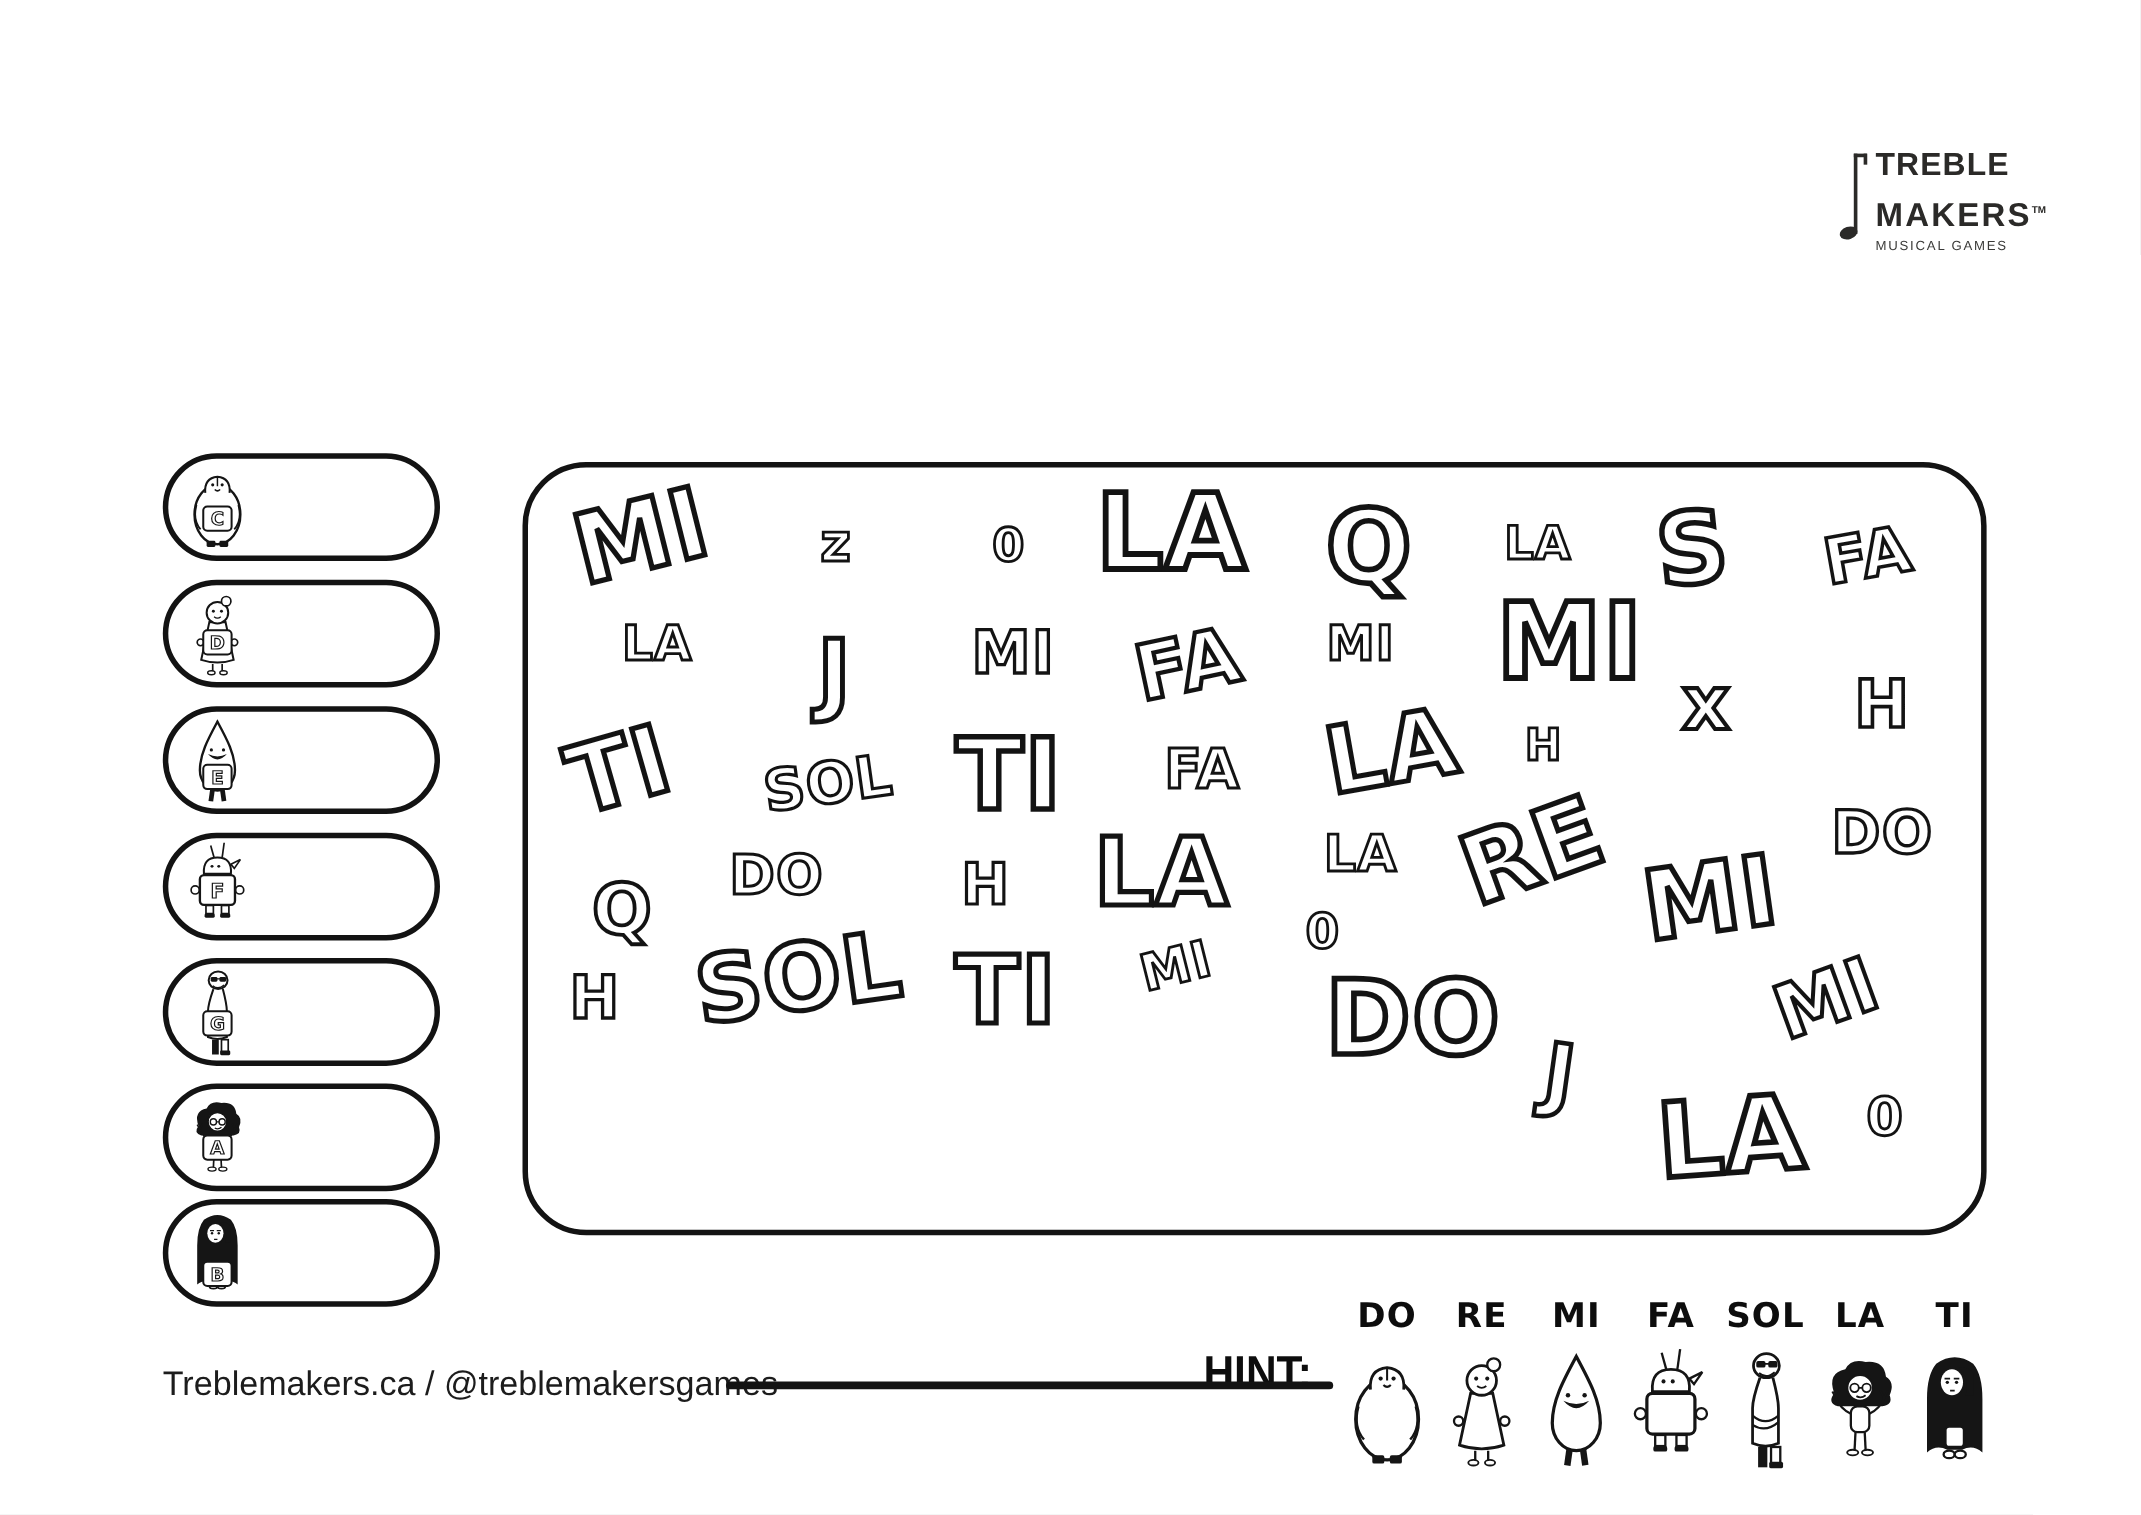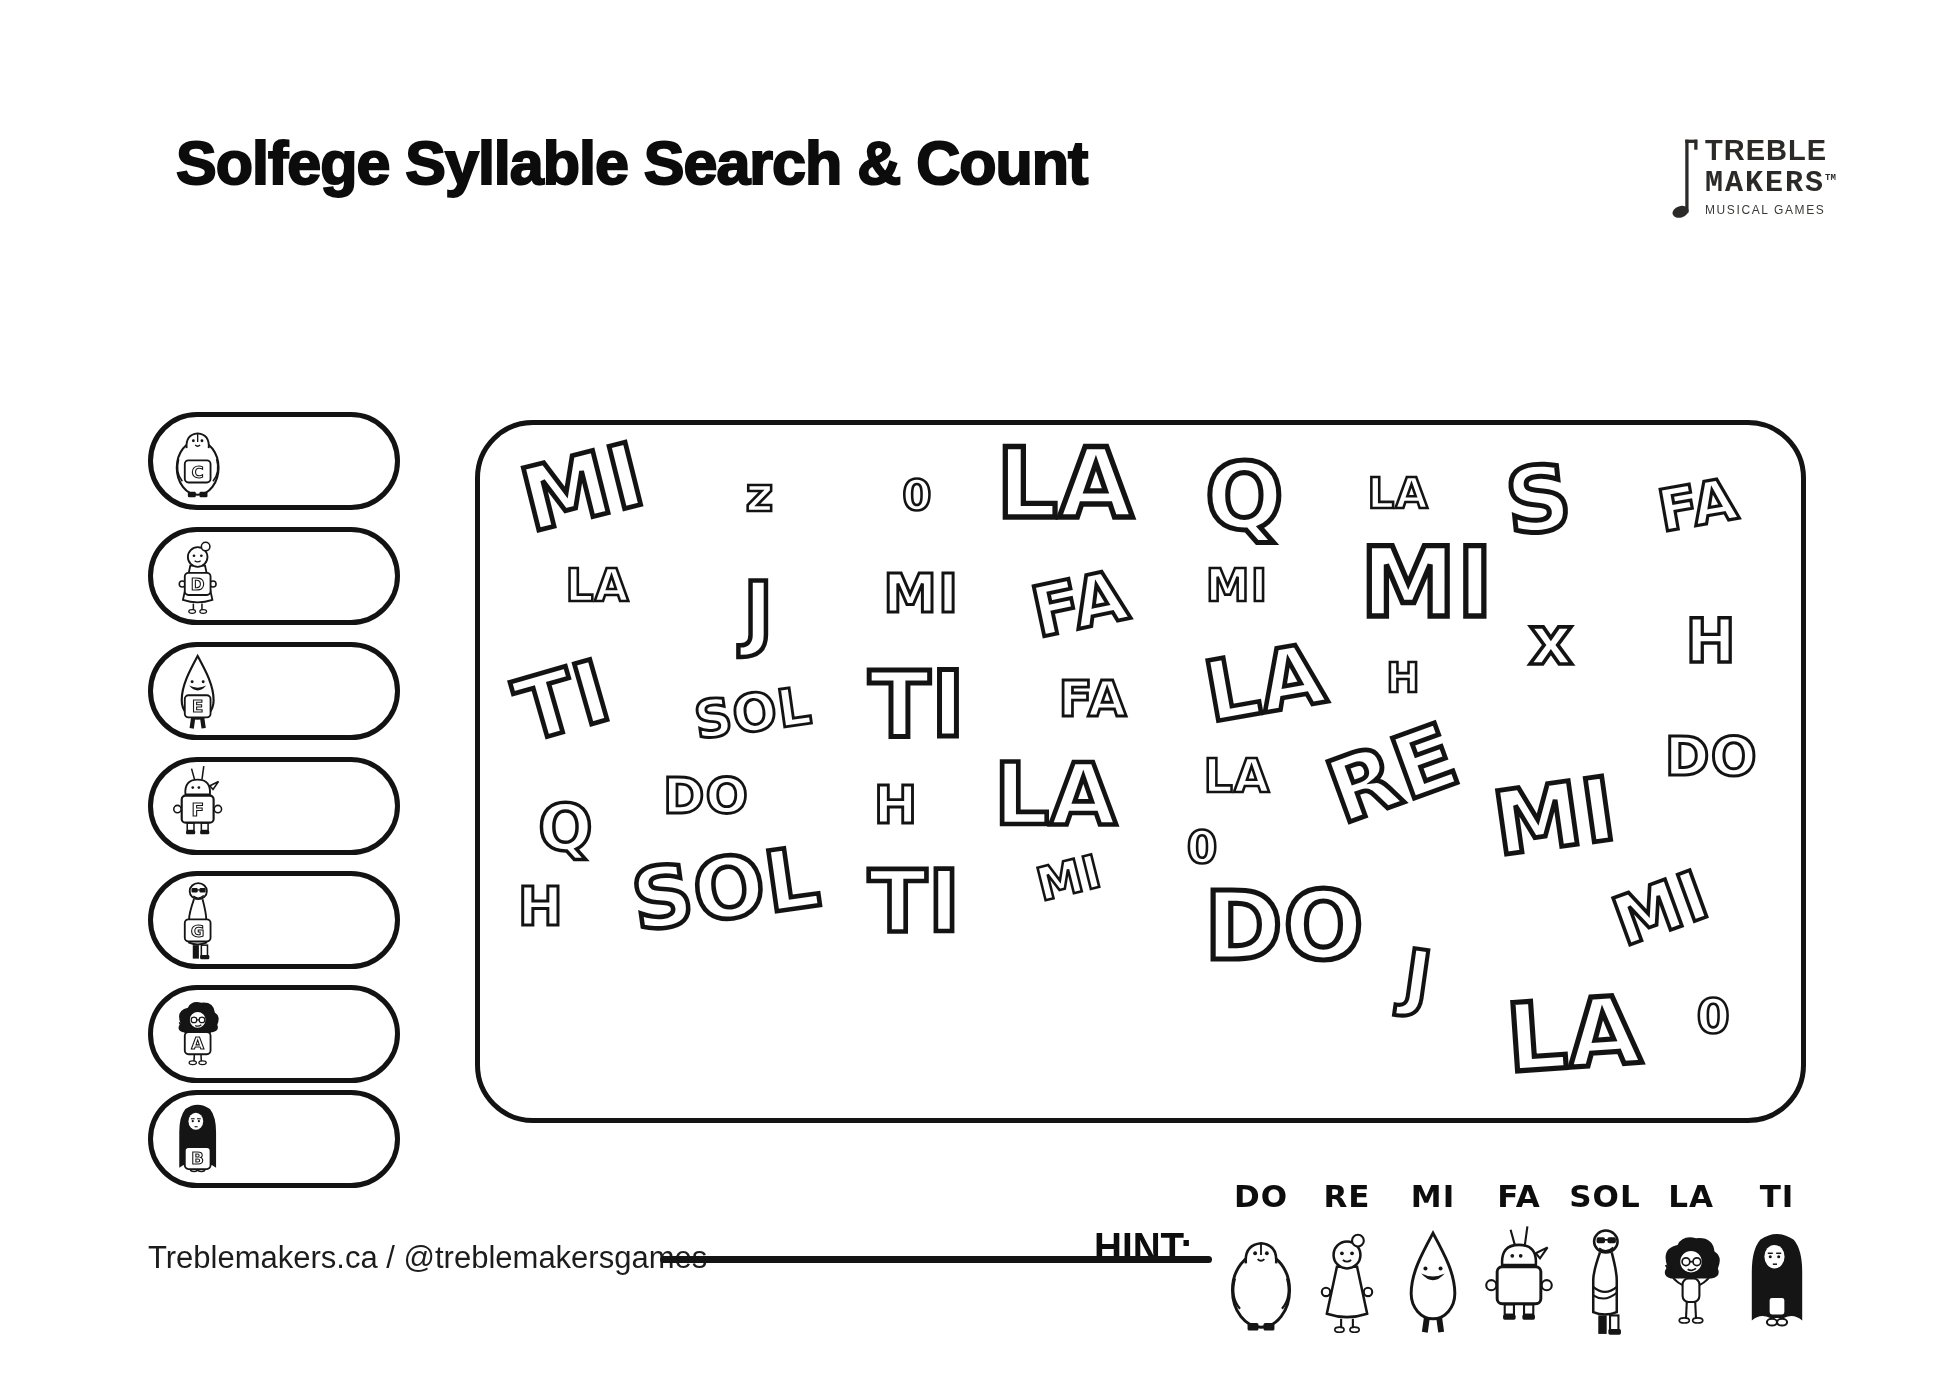--- a/index.html
+++ b/index.html
@@ -10,21 +10,21 @@
   .title{position:absolute;left:176px;top:128px;font-size:61px;font-weight:900;
          color:#0c0c0c;-webkit-text-stroke:2px #0c0c0c;letter-spacing:-1px;white-space:nowrap;}
   .instructions{position:absolute;left:147px;top:222px;font-size:31.5px;line-height:59px;
                 color:#1c1c1c;white-space:nowrap;}
 
   
   .logo{position:absolute;left:1672px;top:136px;display:flex;align-items:flex-start;color:#2b2a28;}
   .logo .note{width:28px;height:84px;margin-right:5px;}
   .logo .ltxt{display:flex;flex-direction:column;line-height:1;}
   .l1{font-size:29px;font-weight:900;letter-spacing:1px;}
-  .l2{font-size:30px;font-weight:900;letter-spacing:2px;margin-top:3px;font-family:Liberation Mono, monospace;}
+  .l2{font-size:30px;font-weight:900;letter-spacing:2px;margin-top:16px;}
   .l2 sup{font-size:9px;letter-spacing:0;}
   .l3{font-size:12px;letter-spacing:1.6px;margin-top:6px;font-weight:500;color:#3a3a38;}
 
   
   .pill{position:absolute;left:148px;width:252px;height:98px;border:5px solid #131313;
         border-radius:52px;box-sizing:border-box;background:#fff;display:flex;align-items:center;}
   .pillfig{margin-left:14px;height:92px;display:block;}
   .pillfig svg{height:92px;width:auto;display:block;}
   .writearea{flex:1;height:100%;}
 
@@ -44,21 +44,20 @@
 
   
   .footer{position:absolute;left:148px;top:1240px;font-size:31px;color:#1c1c1c;white-space:nowrap;}
   .footline{position:absolute;left:660px;top:1256px;width:552px;height:7px;background:#131313;border-radius:4px;}
 </style>
 </head>
 <body>
 
 <div class="page">
 
-  <div class="title">Solfege Syllable Search &amp; Count</div>
 
   <div class="logo">
     <svg class="note" viewBox="0 0 30 92">
       <ellipse cx="9" cy="83" rx="9" ry="6.2" transform="rotate(-18 9 83)" fill="#2b2a28"></ellipse>
       <rect x="14.2" y="4" width="3.6" height="80" fill="#2b2a28"></rect>
       <rect x="14.2" y="4" width="13" height="3.6" fill="#2b2a28"></rect>
       <rect x="24" y="4" width="3.6" height="11" fill="#2b2a28"></rect>
     </svg>
     <div class="ltxt">
       <span class="l1">TREBLE</span>

